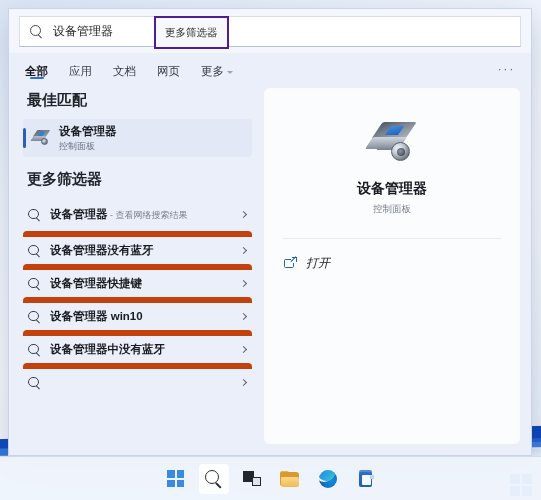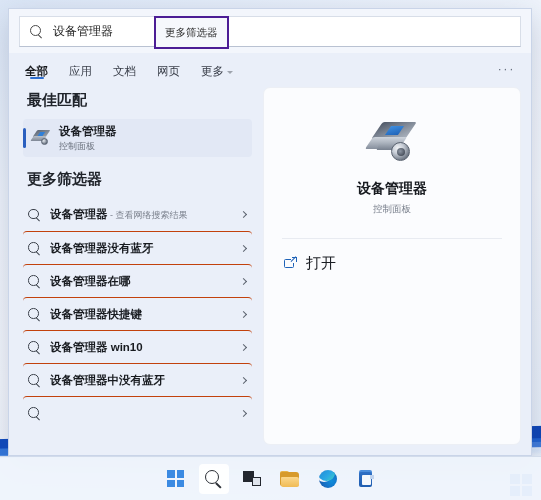--- a/index.html
+++ b/index.html
@@ -289,21 +289,21 @@
 
   #web-items { margin-top: 10px; }
   .web-item {
     display: flex;
     align-items: center;
     height: 33px;
     padding: 0 6px 0 5px;
     gap: 10px;
     border-radius: 4px;
   }
-  .web-item + .web-item { border-top: 1px solid #c2410c; }
+  .web-item + .web-item { border-top: 6px solid #c2410c; }
   .mag-icon {
     width: 12px; height: 12px;
     position: relative;
     flex: 0 0 12px;
   }
   .mag-icon::before {
     content: "";
     position: absolute;
     left: 0; top: 0;
     width: 8.5px; height: 8.5px;
@@ -464,22 +464,23 @@
   }
   #open-icon .arrow::after {
     content: "";
     position: absolute;
     right: 0; top: 0;
     width: 4px; height: 4px;
     border-top: 1.2px solid #1f63b8;
     border-right: 1.2px solid #1f63b8;
   }
   #open-label {
-    font-size: 15px;
+    font-size: 12px;
     color: #1a1d23;
+    font-style: italic;
   }
 
   
   #taskbar {
     position: absolute;
     left: 0; right: 0; bottom: 0;
     height: 44px;
     background: rgba(239,244,252,.94);
     border-top: 1px solid rgba(198,210,228,.7);
     display: flex;
@@ -690,25 +691,20 @@
         <div class="web-item">
           <span class="mag-icon"></span>
           <span class="web-label">
             <span>设备管理器</span><span class="suffix"> - 查看网络搜索结果</span>
           </span>
           <span class="chev-right"></span>
         </div>
         <div class="web-item">
           <span class="mag-icon"></span>
           <span class="web-label">设备管理器没有蓝牙</span>
-          <span class="chev-right"></span>
-        </div>
-        <div class="web-item">
-          <span class="mag-icon"></span>
-          <span class="web-label">设备管理器在哪</span>
           <span class="chev-right"></span>
         </div>
         <div class="web-item">
           <span class="mag-icon"></span>
           <span class="web-label">设备管理器快捷键</span>
           <span class="chev-right"></span>
         </div>
         <div class="web-item">
           <span class="mag-icon"></span>
           <span class="web-label">设备管理器 win10</span>

